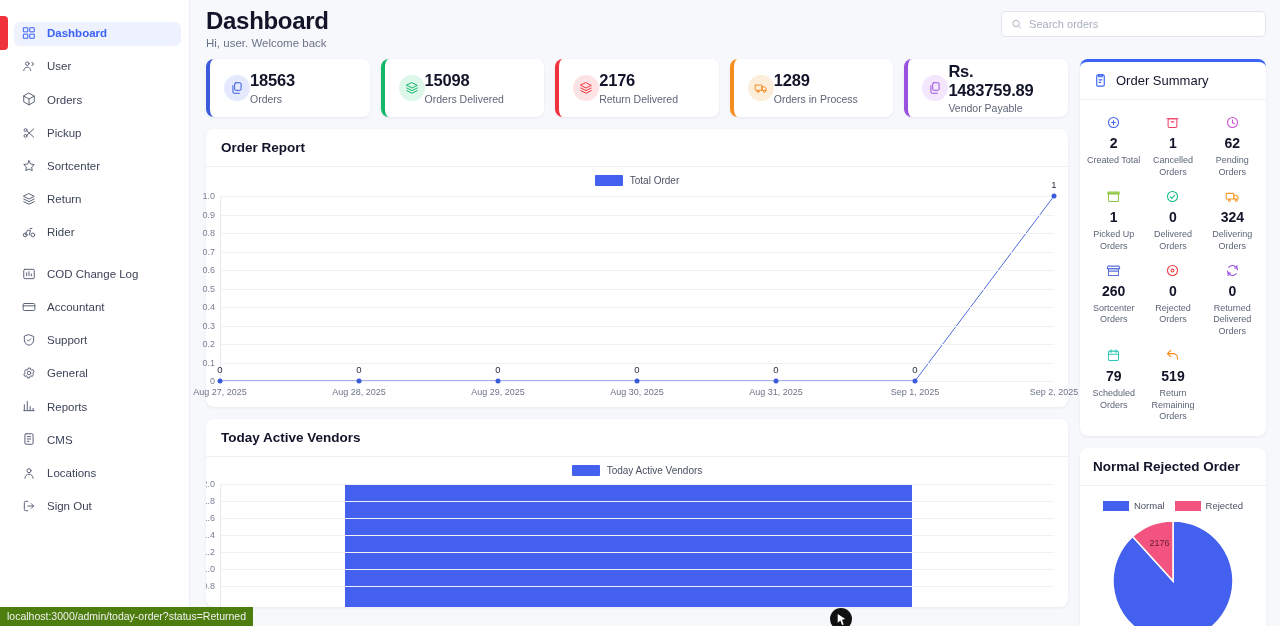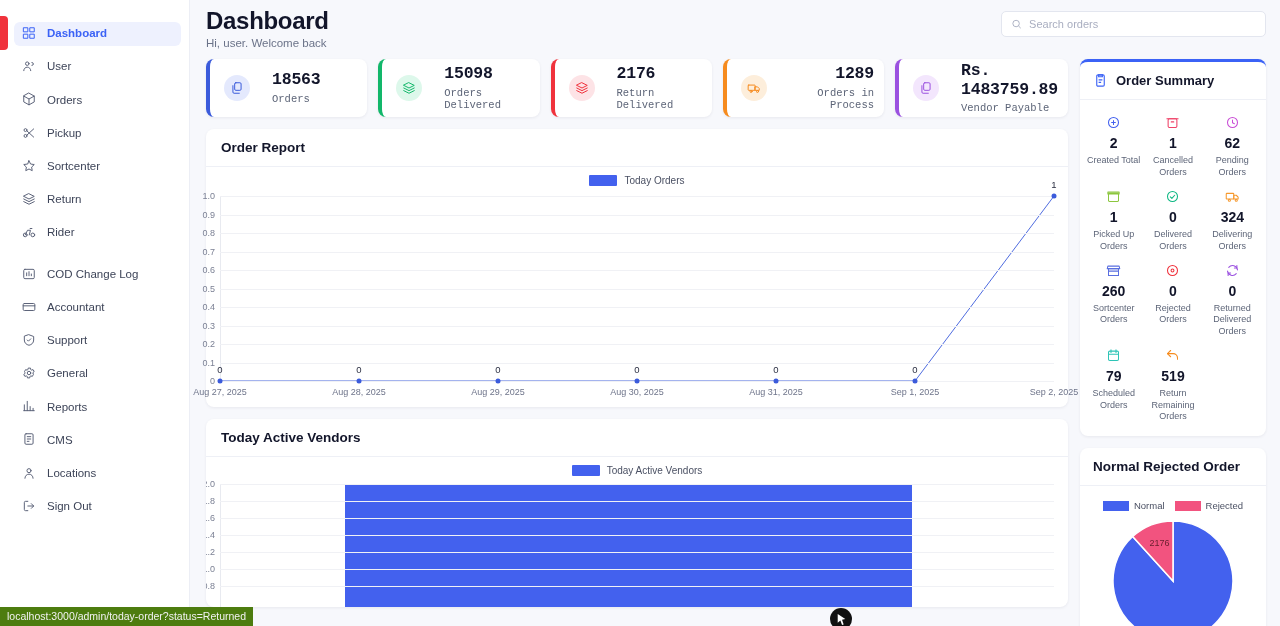--- a/index.html
+++ b/index.html
@@ -55,23 +55,23 @@
 
   
   .content { display: flex; gap: 12px; padding: 10px 14px 0 16px; }
   .col-left { flex: 1; min-width: 0; }
   .col-right { flex: 0 0 186px; }
 
   
   .stats { display: flex; gap: 11px; }
   .stat {
     flex: 1; background: #fff; border-radius: 8px; height: 58px;
-    display: flex; align-items: center; gap: 22px; padding: 0 10px 0 14px;
+    display: flex; align-items: center; gap: 0; padding: 0 10px 0 14px;
     box-shadow: 0 1px 3px rgba(30,35,60,.07);
-    border-left: 4px solid #6d28d9; position: relative; font-family: Liberation Mono, monospace;
+    border-left: 4px solid #6d28d9; position: relative;
   }
   .stat .ic {
     width: 26px; height: 26px; border-radius: 50%;
     display: flex; align-items: center; justify-content: center; flex: 0 0 26px;
   }
   .stat .num { font-size: 16.5px; font-weight: 700; color: #12152a; line-height: 1.1; letter-spacing: -.2px; }
   .stat .cap { font-size: 10.5px; color: #5d6578; margin-top: 3px; }
 
   
   .panel { background: #fff; border-radius: 8px; box-shadow: 0 1px 3px rgba(30,35,60,.07); margin-top: 12px; }
@@ -93,21 +93,21 @@
   
   .bar-wrap { position: relative; height: 150px; overflow: hidden; }
   .bar-plot { position: relative; margin: 8px 14px 0 14px; height: 170px; }
 
   
   .summary {
     background: #fff; border-radius: 8px; box-shadow: 0 1px 3px rgba(30,35,60,.07);
     border-top: 3px solid #3b62f6; overflow: hidden;
   }
   .summary-head { display: flex; align-items: center; gap: 8px; padding: 11px 13px; border-bottom: 1px solid #eef0f6; }
-  .summary-title { font-size: 13px; font-weight: 700; color: #12152a; }
+  .summary-title { font-size: 13px; font-weight: 400; color: #12152a; }
   .sgrid { display: grid; grid-template-columns: repeat(3,1fr); padding: 8px 4px 10px; }
   .scell { text-align: center; padding: 6px 2px 4px; }
   .scell .sic { height: 17px; display: flex; align-items: center; justify-content: center; margin-bottom: 5px; }
   .scell .sval { font-size: 14px; font-weight: 700; color: #12152a; line-height: 1.1; }
   .scell .scap { font-size: 9px; color: #5d6578; line-height: 1.25; margin-top: 4px; }
 
   
   .pie-panel { background: #fff; border-radius: 8px; box-shadow: 0 1px 3px rgba(30,35,60,.07); margin-top: 12px; overflow: hidden; }
   .pie-head { padding: 11px 13px; border-bottom: 1px solid #eef0f6; }
   .pie-legend { display: flex; align-items: center; justify-content: center; gap: 10px; font-size: 9.5px; color: #4a5063; padding: 13px 0 6px; }
@@ -318,21 +318,21 @@
                   <path d="M12 3l9 4.5-9 4.5-9-4.5z"></path>
                   <path d="M3 12l9 4.5 9-4.5"></path>
                   <path d="M3 16.5L12 21l9-4.5"></path>
                 </svg>
               </span>
     <span>
       <span class="num" style="display:block">2176</span>
       <span class="cap" style="display:block">Return Delivered</span>
     </span>
             </div>
-            <div class="stat" style="border-left-color: rgb(246, 139, 30); text-align: right;">
+            <div class="stat" style="border-left-color: rgb(246, 139, 30);">
               <span class="ic" style="background:#fdeedb">
                 <svg width="14" height="14" viewBox="0 0 24 24" fill="none" stroke="#f68b1e" stroke-width="1.7" stroke-linecap="round" stroke-linejoin="round">
                   <rect x="2" y="7" width="12" height="9" rx="1"></rect>
                   <path d="M14 10h4l3 3v3h-7z"></path>
                   <circle cx="7" cy="18" r="1.7"></circle>
                   <circle cx="18" cy="18" r="1.7"></circle>
                 </svg>
               </span>
     <span>
       <span class="num" style="display:block">1289</span>
@@ -353,21 +353,21 @@
             </div>
           </div>
 
         <div class="panel">
           <div class="panel-head">
             <div class="panel-title">Order Report</div>
           </div>
           <div class="chart-wrap">
             <div class="legend">
               <span class="sw"></span>
-              <span>Today Orders</span>
+              <span>Total Order</span>
             </div>
             <div class="plot" id="line-plot">
               <div class="yaxis-line"></div>
               <svg id="line-svg" style="position:absolute;left:0;top:0;width:100%;height:100%;overflow:visible" viewBox="0 0 100 100" preserveAspectRatio="none">
                   <polyline points="0,100 16.666666666666664,100 33.33333333333333,100 50,100 66.66666666666666,100 83.33333333333334,100 100,0" fill="none" stroke="#3b5bdb" stroke-width="0.9" vector-effect="non-scaling-stroke"></polyline>
                 </svg>
             <div class="gl" style="top: 100%;"></div>
                 <div class="ylab" style="top: 100%;">0</div>
                 <div class="gl" style="top: 90%;"></div>
                 <div class="ylab" style="top: 90%;">0.1</div>

